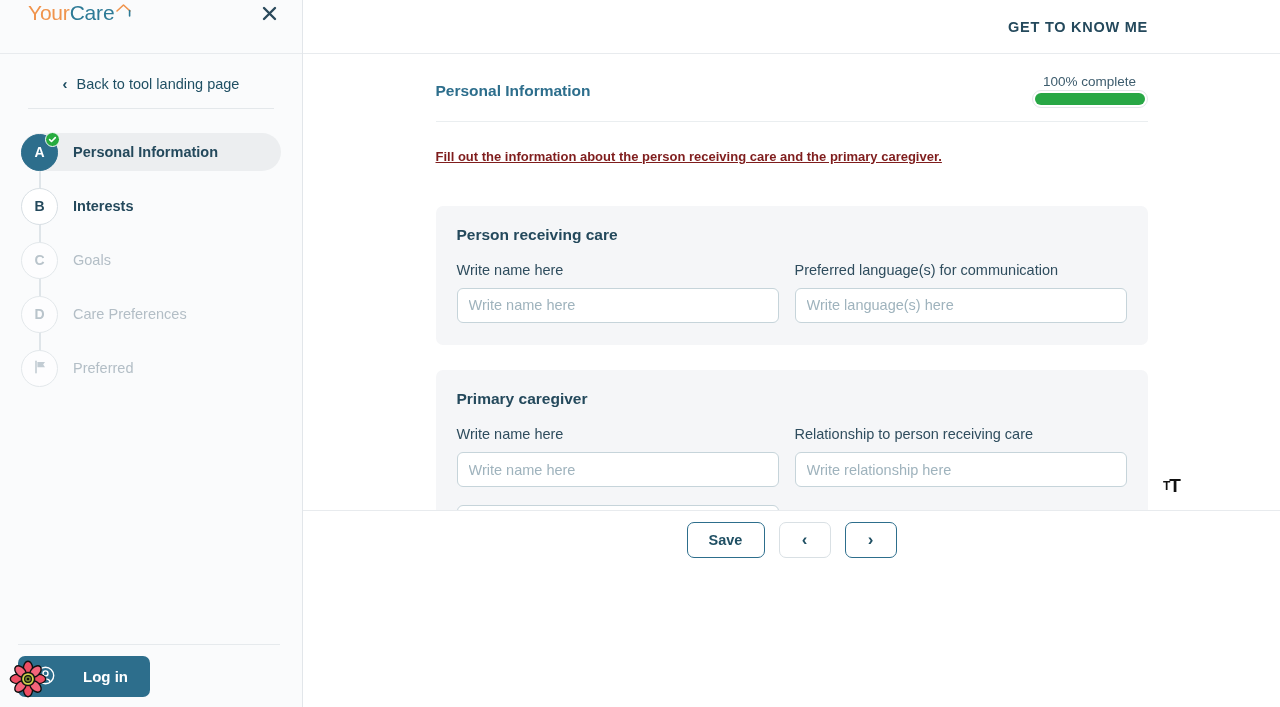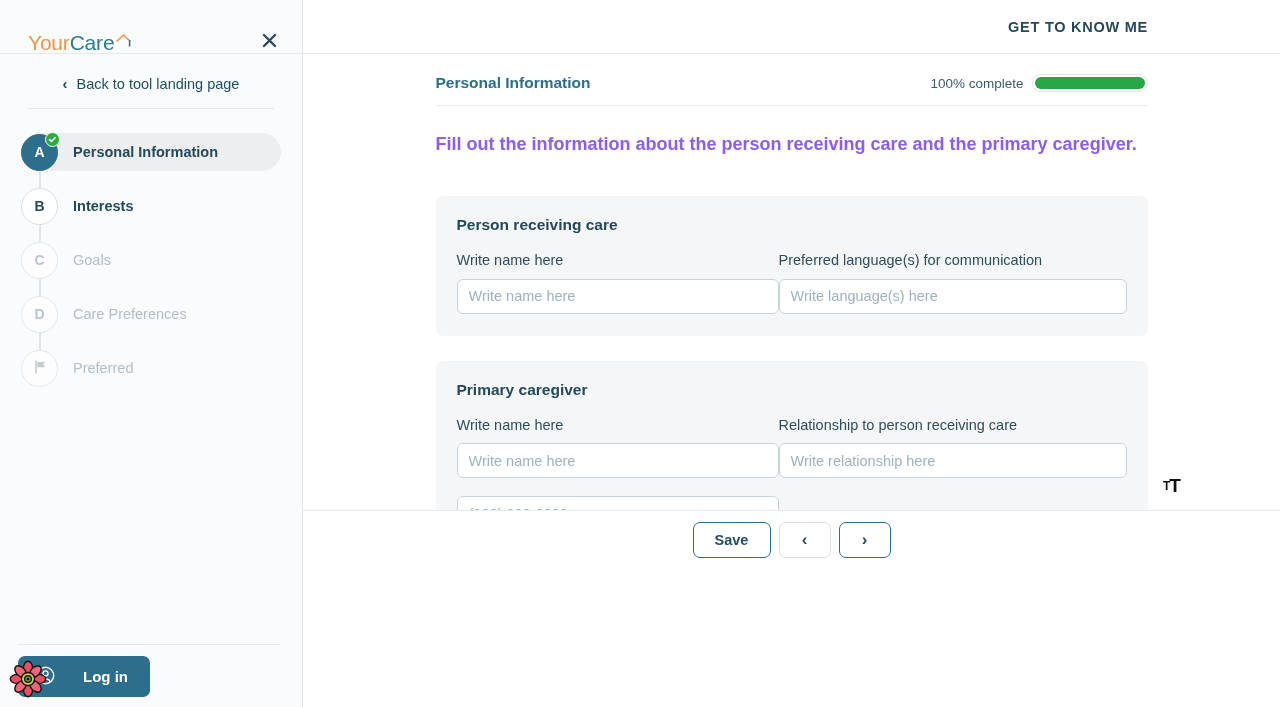--- a/index.html
+++ b/index.html
@@ -27,21 +27,21 @@
     width: 303px;
     height: 707px;
     background: #fafbfc;
     border-right: 1px solid #e2e6ea;
     flex: 0 0 303px;
   }
 
   .sb-header {
     height: 54px;
     display: flex;
-    align-items: flex-end;
+    align-items: flex-start;
     justify-content: space-between;
     padding: 0 20px 0 28px;
     background: #fafbfc;
     border-bottom: 1px solid #e8ebee;
   }
 
   .logo {
     font-size: 21px;
     letter-spacing: -0.2px;
     display: flex;
@@ -256,46 +256,48 @@
     border-bottom: 1px solid #eaeef0;
   }
   .section-title {
     font-size: 15.5px;
     font-weight: 700;
     color: #2d6e8c;
   }
   .progress-wrap {
     display: flex;
     align-items: center;
-    gap: 8px;
+    gap: 1px;
+    flex-direction: column;
   }
   .progress-text {
     font-size: 13.5px;
     color: #3d5c6d;
   }
   .progress-track {
     width: 116px;
     height: 18px;
     border-radius: 9px;
     background: #ffffff;
     border: 1.5px solid #e3e7ea;
     padding: 2px;
   }
   .progress-fill {
     height: 100%;
     border-radius: 7px;
     background: #28a745;
   }
 
   .instruction {
-    font-size: 18px;
-    font-weight: 700;
-    color: #8b5cf6;
+    font-size: 13px;
+    font-weight: 700;
+    color: #7f1d1d;
     padding: 26px 0 15px 0;
     line-height: 1.35;
+    text-decoration: underline;
   }
 
   .note-box {
     border: 1px solid #e0e5e8;
     border-radius: 7px;
     padding: 14px 16px;
     display: flex;
     align-items: center;
     gap: 13px;
     background: #ffffff;
@@ -323,20 +325,21 @@
   }
   .card-title {
     font-size: 15.5px;
     font-weight: 700;
     color: #24495c;
     margin-bottom: 18px;
   }
 
   .field-row {
     display: flex;
+    gap: 16px;
   }
   .field-row + .field-row { margin-top: 18px; }
 
   .field { flex: 1 1 0; min-width: 0; }
   .field.half { flex: 0 0 322px; }
 
   .field-label {
     display: block;
     font-size: 14.5px;
     color: #2f4d5e;
@@ -359,21 +362,21 @@
   .field-input::placeholder { color: #9fb3bd; }
 
   
   .main-footer {
     flex: 0 0 58px;
     height: 58px;
     border-top: 1px solid #e8ebee;
     display: flex;
     align-items: center;
     justify-content: center;
-    gap: 8px;
+    gap: 14px;
     background: #ffffff;
   }
 
   .btn {
     height: 36px;
     border-radius: 7px;
     background: #ffffff;
     display: flex;
     align-items: center;
     justify-content: center;

